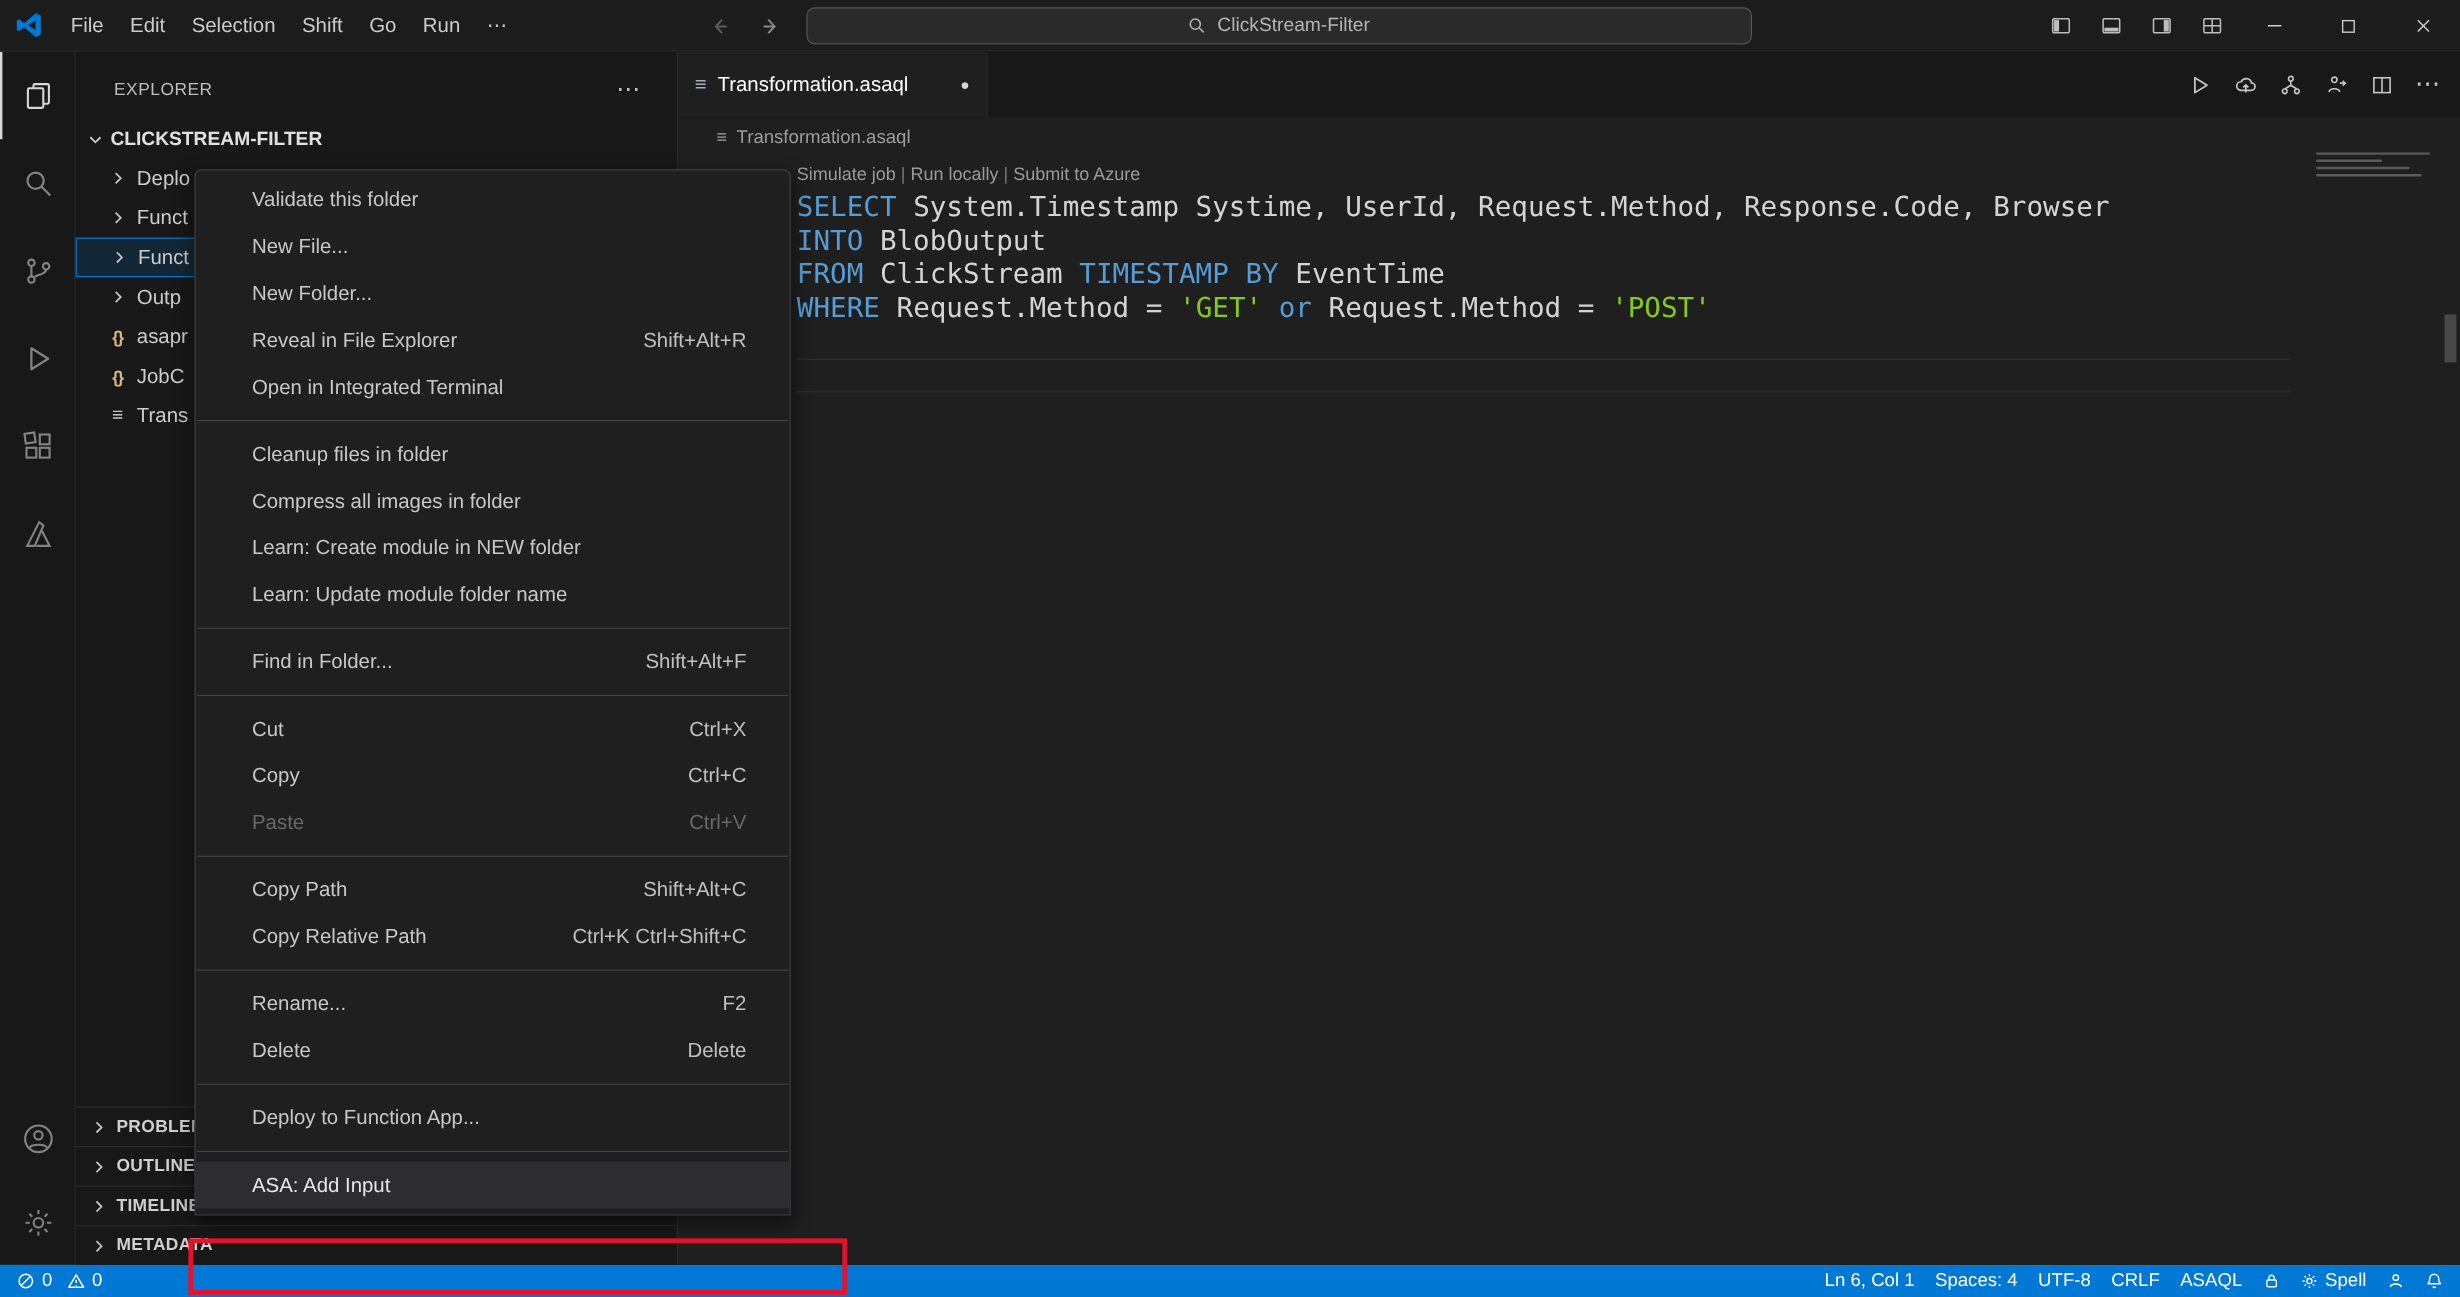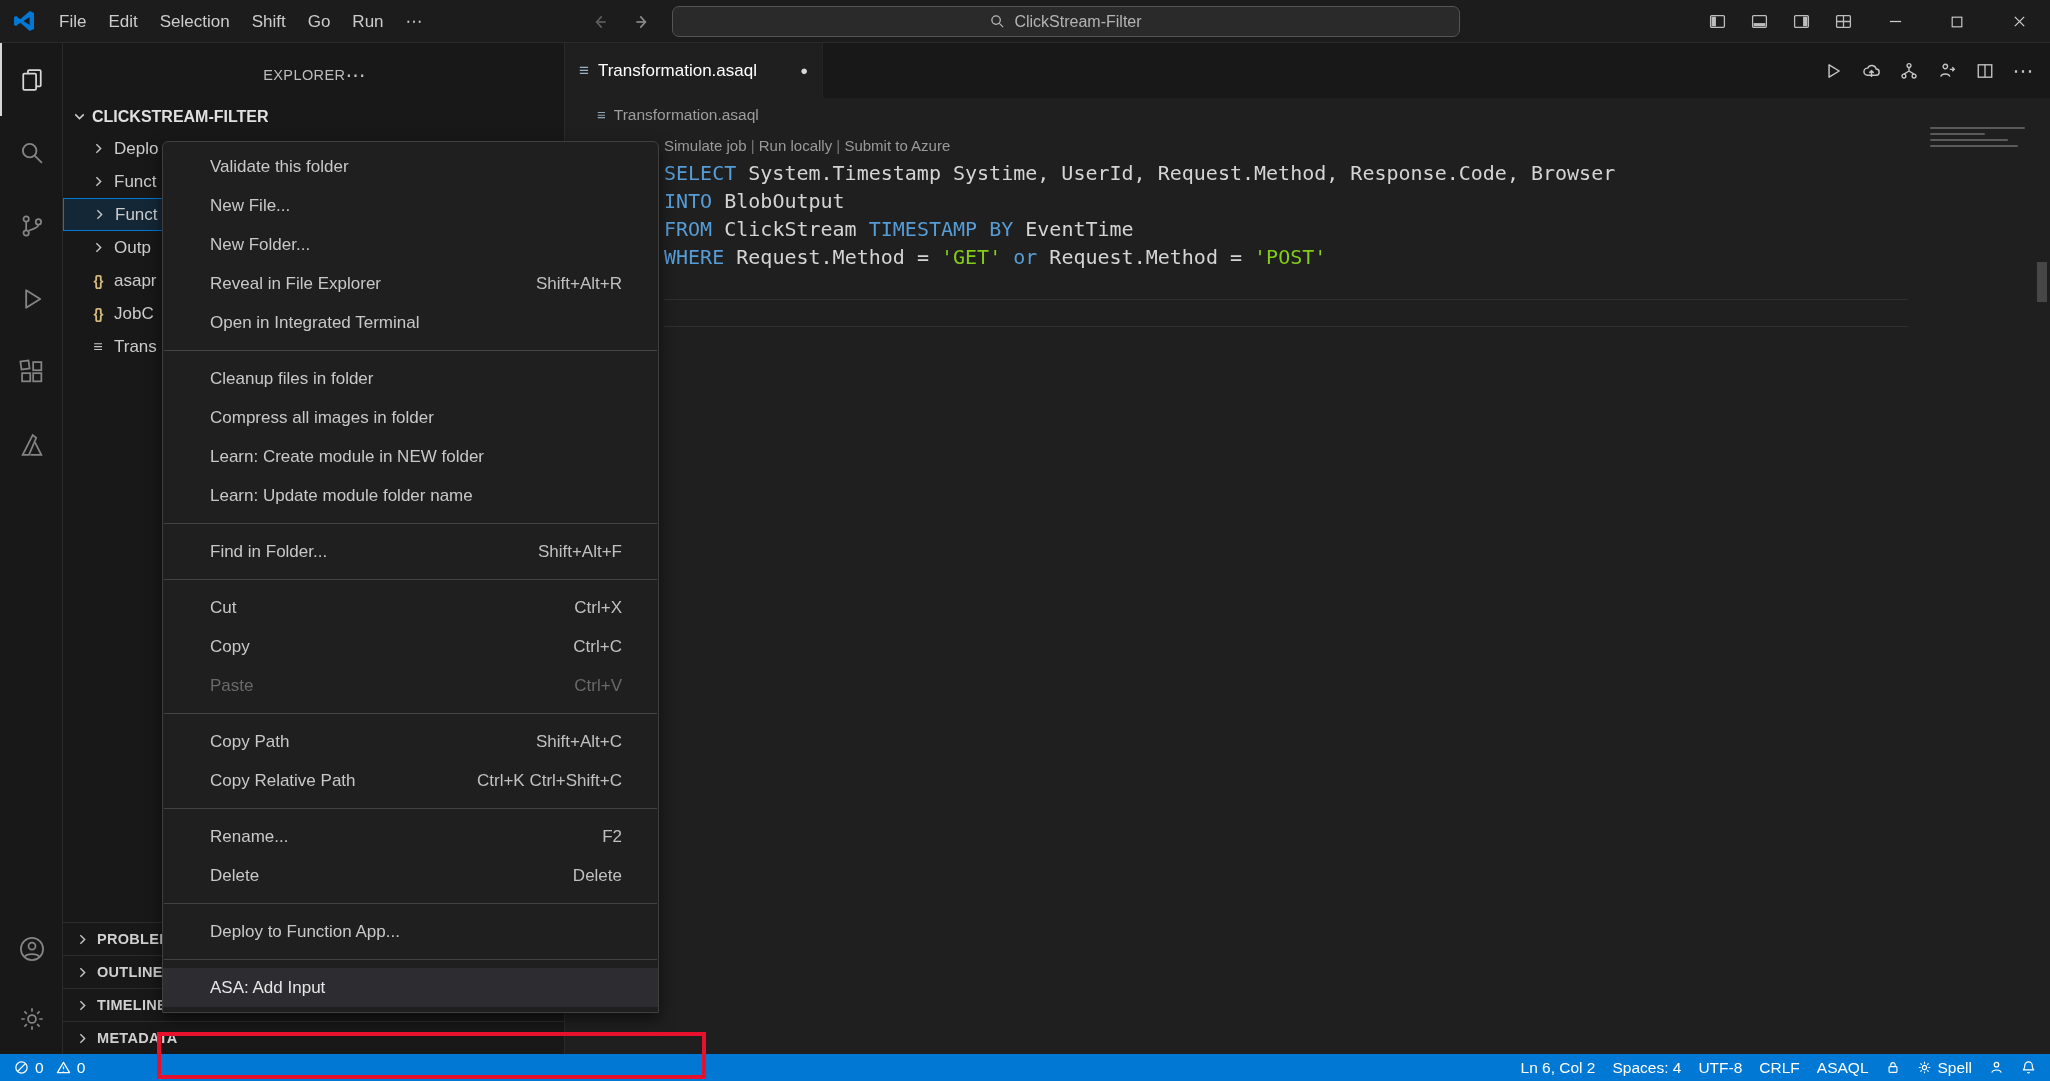--- a/index.html
+++ b/index.html
@@ -30,21 +30,21 @@
   .activitybar{width:63px;flex:0 0 63px;background:#181818;border-right:1px solid #2a2a2a;
     display:flex;flex-direction:column;justify-content:space-between}
   .ab-group{display:flex;flex-direction:column}
   .ab-item{height:73px;display:flex;align-items:center;justify-content:center;color:#848484;border-left:2px solid transparent}
   .ab-item.active{color:#d7d7d7;border-left:2px solid #d7d7d7}
   .ab-bottom .ab-item{height:70px}
 
   
   .sidebar{width:502px;flex:0 0 502px;background:#181818;border-right:1px solid #2a2a2a;
     display:flex;flex-direction:column;min-height:0;position:relative}
-  .sb-header{height:54px;display:flex;align-items:center;justify-content:center;
+  .sb-header{height:54px;display:flex;align-items:center;justify-content:space-between;
     padding:10px 30px 0 32px;font-size:14.5px;letter-spacing:.4px;color:#bdbdbd}
   .sb-more{font-size:20px;color:#c3c3c3;line-height:10px}
   .sb-root{height:31px;margin-top:4px;display:flex;align-items:center;gap:4px;padding-left:8px;
     font-weight:700;font-size:16px;color:#e0e0e0}
   .tree-row{height:33px;display:flex;align-items:center;gap:7px;padding-left:26px;font-size:17px;color:#cccccc}
   .tree-row.selected{background:rgba(0,120,212,.16);border:1px solid #0078d4}
   .tree-ic{width:18px;display:flex;align-items:center;justify-content:center;color:#c2c2c2}
   .tree-ic.json{color:#d7ba7d;font-size:14px;font-weight:700;letter-spacing:-1px}
   .tree-ic.file{color:#c5c5c5;font-size:16px}
   .chev{width:17px;height:17px}
@@ -63,21 +63,21 @@
   .ta-ic{width:38px;height:38px;display:flex;align-items:center;justify-content:center;color:#c5c5c5}
   .ta-more{font-size:21px;color:#c5c5c5}
   .breadcrumbs{height:33px;flex:0 0 33px;display:flex;align-items:center;gap:8px;padding-left:32px;
     font-size:15.5px;color:#9d9d9d}
   .breadcrumbs .file-ic{color:#8fa3b5;font-size:15px}
   .code-area{position:relative;flex:1;padding-left:99px;font-family:"DejaVu Sans Mono",monospace}
   .codelens{height:28px;display:flex;align-items:center;font-family:"Liberation Sans",sans-serif;
     font-size:15px;color:#9a9a9a}
   .codelens .lens-link{cursor:pointer}
   .codelens .lens-sep{white-space:pre;color:#777}
-  .code-line{height:28px;line-height:28px;font-size:20px;white-space:pre;color:#d4d4d4}
+  .code-line{height:28px;line-height:28px;font-size:23px;white-space:pre;color:#d4d4d4}
   .tok-kw{color:#569cd6}
   .tok-pl{color:#d4d4d4}
   .tok-op{color:#d4d4d4}
   .tok-str{color:#84cc16}
   .current-line{position:absolute;left:99px;right:142px;top:168px;height:28px;
     border-top:1px solid #303030;border-bottom:1px solid #303030}
   .minimap{position:absolute;top:84px;right:16px;width:104px;display:flex;flex-direction:column;gap:4px}
   .mm-bar{height:2px;background:#5a5a5a;border-radius:1px}
   .scroll-thumb{position:absolute;right:3px;top:219px;width:10px;height:40px;background:rgba(120,120,120,.45)}
 
@@ -435,21 +435,21 @@
         <span style="display:flex;margin-left:6px">
           <svg width="15" height="15" viewBox="0 0 16 16" fill="none" stroke="#fff" stroke-width="1.3">
               <path d="M8 2.5 14.5 13.5H1.5z" stroke-linejoin="round"></path>
               <path d="M8 6.8v3M8 11.6v.6"></path>
             </svg>
         </span>
         <span>0</span>
       </span>
     </div>
     <div class="st-right">
-      <span class="st-item">Ln 6, Col 2</span>
+      <span class="st-item">Ln 6, Col 1</span>
       <span class="st-item">Spaces: 4</span>
       <span class="st-item">UTF-8</span>
       <span class="st-item">CRLF</span>
       <span class="st-item">ASAQL</span>
       <span class="st-item">
         <svg width="14" height="15" viewBox="0 0 16 16" fill="none" stroke="#fff" stroke-width="1.3">
             <rect x="3.5" y="7" width="9" height="6.5" rx="1"></rect>
             <path d="M5.5 7V5a2.5 2.5 0 0 1 5 0v2"></path>
           </svg>
       </span>

